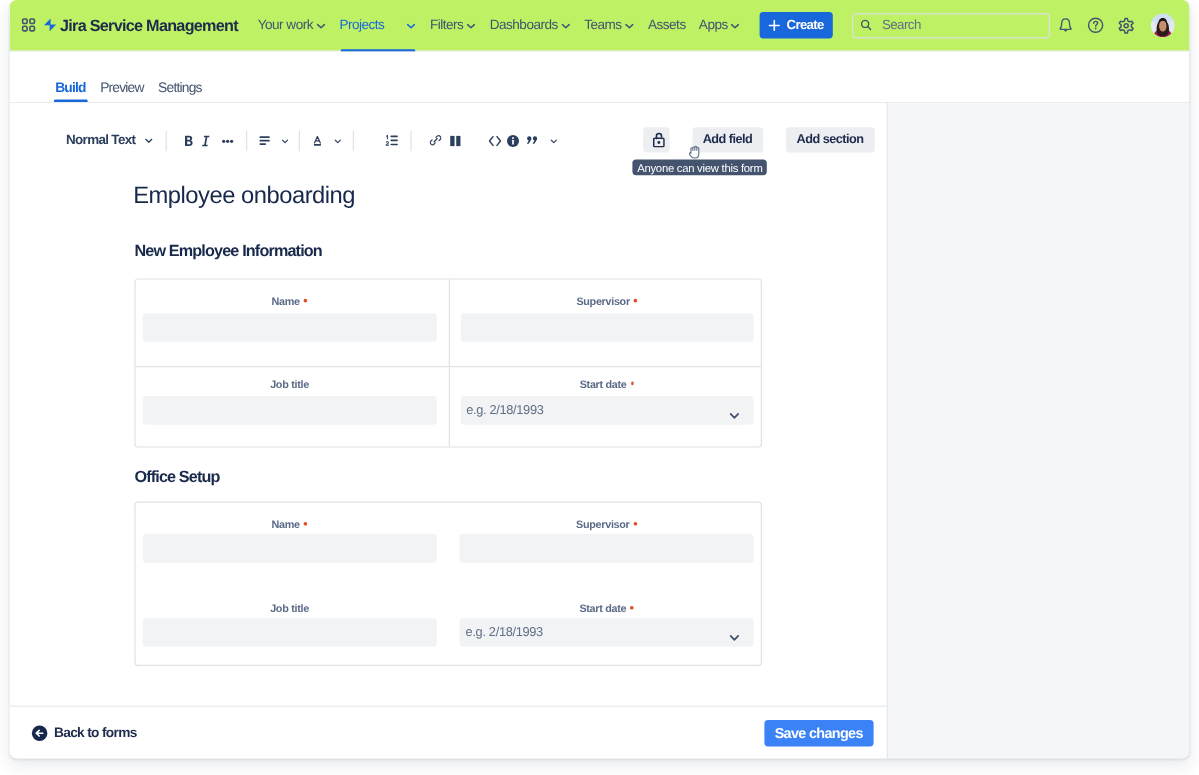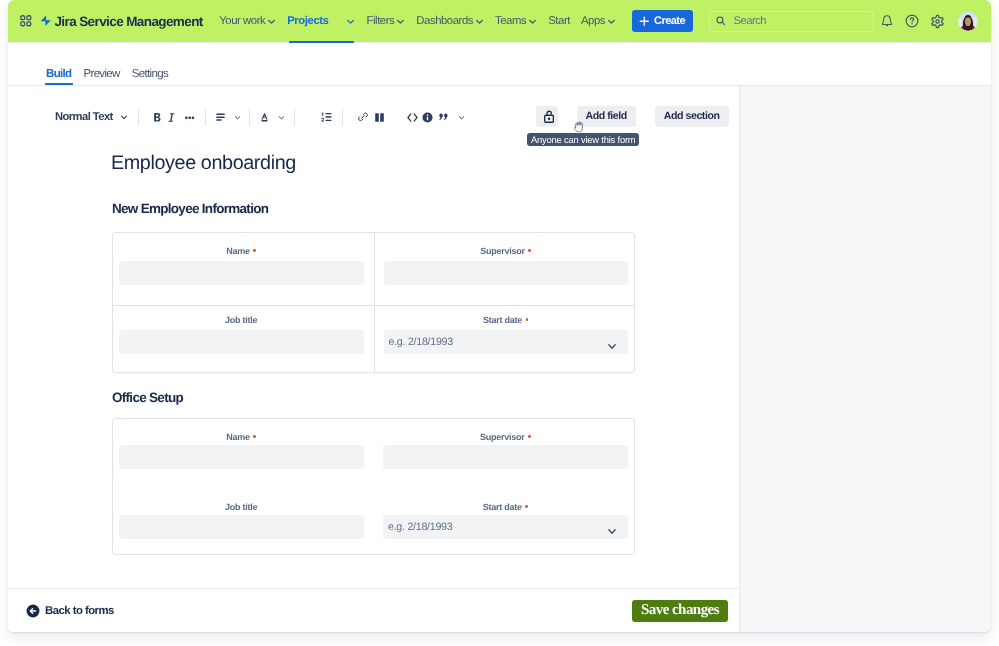--- a/index.html
+++ b/index.html
@@ -18,21 +18,21 @@
   
   .topnav { position:absolute; left:0; top:0; width:983px; height:43px; background:#bef264;
             border-bottom:1px solid #ebecf0; display:flex; align-items:center; flex-wrap:nowrap; }
   .appswitch { margin-left:10px; width:24px; height:24px; display:flex; align-items:center; justify-content:center; }
   .brand { display:flex; align-items:center; margin-left:6px; }
   .brand-logo { width:11.5px; height:13.5px; }
   .brand-text { font-size:13.5px; font-weight:600; color:#1e2b4d; letter-spacing:-0.6px; margin-left:3px; white-space:nowrap;}
   .navitems { display:flex; align-items:center; margin-left:11px; height:43px; }
   .navitem { display:flex; align-items:center; height:43px; padding:0 5.5px; font-size:11.3px;
              color:#44546f; font-weight:500; letter-spacing:-0.42px; position:relative; white-space:nowrap; }
-  .navitem.sel { color:#1868db; font-weight:700;gap:16px; }
+  .navitem.sel { color:#1868db; font-weight:400;gap:16px; }
   .navitem.sel:after { content:''; position:absolute; left:7px; right:7px; bottom:0; height:2px; background:#1868db; border-radius:1px 1px 0 0;}
   .chev { margin-left:2px; }
 
   .createbtn { margin-left:10px; height:21.5px; background:#1868db; color:#fff; border-radius:3px;
                display:flex; align-items:center; padding:0 8px 0 7.5px; font-size:11px; font-weight:600;
                letter-spacing:-0.55px; white-space:nowrap;}
   .searchbox { margin-left:16px; width:165px; height:21px; border:1px solid #dcdfe4; border-radius:3px;
                display:flex; align-items:center; padding-left:6px; flex:none; }
   .searchbox .ph { font-size:11.1px; color:#626f86; margin-left:8px; letter-spacing:-0.45px;}
   .ticons { display:flex; align-items:center; margin-left:auto; margin-right:13px;}
@@ -92,22 +92,22 @@
          margin-left:3.5px; vertical-align:2.5px; }
   .inp { margin-top:5px; height:24px; background:#f2f3f5; border-radius:3px; }
   .inp.selbox { display:flex; align-items:center; justify-content:space-between; padding:0 12px 0 5px; }
   .inp .phtxt { font-size:10.7px; color:#626f86; letter-spacing:-0.28px;}
 
   
   .footer { position:absolute; left:0; top:502px; width:731px; height:44px; background:#fff;
             border-top:1px solid #e7e8ec; display:flex; align-items:center; }
   .backlink { display:flex; align-items:center; margin-left:18px; font-size:11.4px; color:#1e2b4d;
               font-weight:600; letter-spacing:-0.55px;}
-  .savebtn { position:absolute; right:11px; height:22px; background:#4d7c0f; color:#fff; border-radius:3px;
-             display:flex; align-items:center; padding:0 9px; font-size:15px; font-weight:600; letter-spacing:-0.55px;font-family:Liberation Serif, serif;}
+  .savebtn { position:absolute; right:11px; height:22px; background:#3b82f6; color:#fff; border-radius:3px;
+             display:flex; align-items:center; padding:0 9px; font-size:12px; font-weight:600; letter-spacing:-0.55px;}
 </style>
 </head>
 <body>
 
 <div class="app">
   <div class="topnav">
     <div class="appswitch">
       <svg width="11.5" height="11.5" viewBox="0 0 16 16">
         <g fill="none" stroke="#44546f" stroke-width="1.9">
           <rect x="1.1" y="1.1" width="5.3" height="5.3" rx="1.7"></rect>
@@ -148,21 +148,21 @@
             <path d="M2.3 4.7 L6 8.2 L9.7 4.7" fill="none" stroke="currentColor" stroke-width="1.65" stroke-linecap="round" stroke-linejoin="round"></path>
           </svg>
         </div>
         <div class="navitem">
           <span>Teams</span>
           <svg class="chev" width="9" height="9" viewBox="0 0 12 12">
             <path d="M2.3 4.7 L6 8.2 L9.7 4.7" fill="none" stroke="currentColor" stroke-width="1.65" stroke-linecap="round" stroke-linejoin="round"></path>
           </svg>
         </div>
         <div class="navitem">
-          <span>Start</span>
+          <span>Assets</span>
         </div>
         <div class="navitem">
           <span>Apps</span>
           <svg class="chev" width="9" height="9" viewBox="0 0 12 12">
             <path d="M2.3 4.7 L6 8.2 L9.7 4.7" fill="none" stroke="currentColor" stroke-width="1.65" stroke-linecap="round" stroke-linejoin="round"></path>
           </svg>
         </div>
       </div>
     <div class="createbtn">
       <svg width="10.5" height="10.5" viewBox="0 0 14 14">

